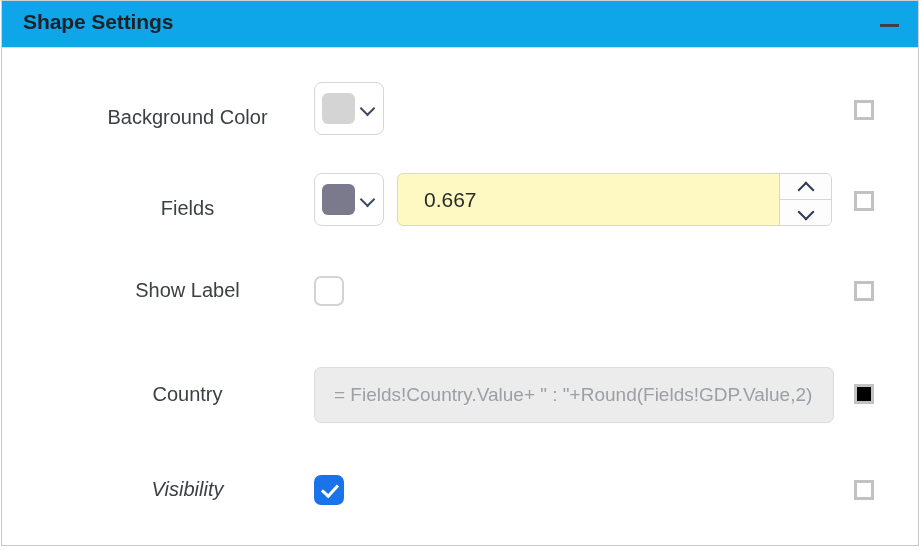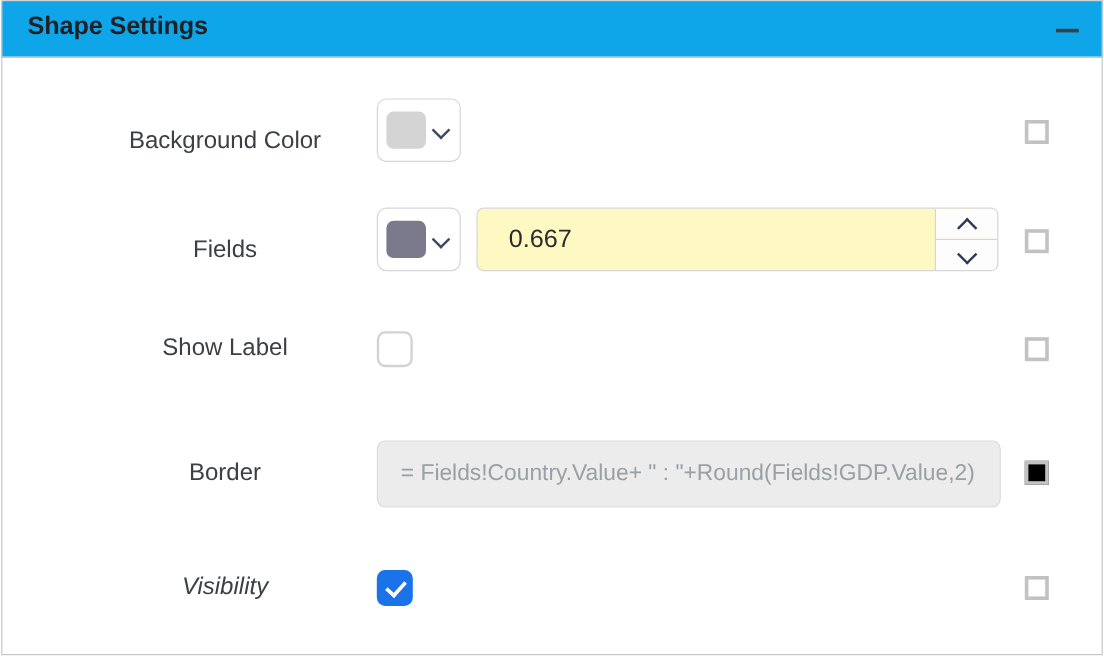--- a/index.html
+++ b/index.html
@@ -282,21 +282,21 @@
     <div class="scheck" style="top:8px;"></div>
   </div>
 
   <div class="row" style="top:276px;">
     <div class="row-label" style="top:3px;">Show Label</div>
     <div class="rcheck" style="top:0px;"></div>
     <div class="scheck" style="top:5px;"></div>
   </div>
 
   <div class="row" style="top:367px;">
-    <div class="row-label" style="top:16px;">Border</div>
+    <div class="row-label" style="top:16px;">Country</div>
     <div class="expr-field" style="top:0px;">
       <span class="expr-text">= Fields!Country.Value+ " : "+Round(Fields!GDP.Value,2)</span>
     </div>
     <div class="scheck filled" style="top:17px;"></div>
   </div>
 
   <div class="row" style="top:475px;">
     <div class="row-label" style="top:3px;font-style:italic;">Visibility</div>
     <div class="rcheck checked" style="top:0px;"></div>
     <div class="scheck" style="top:5px;"></div>

